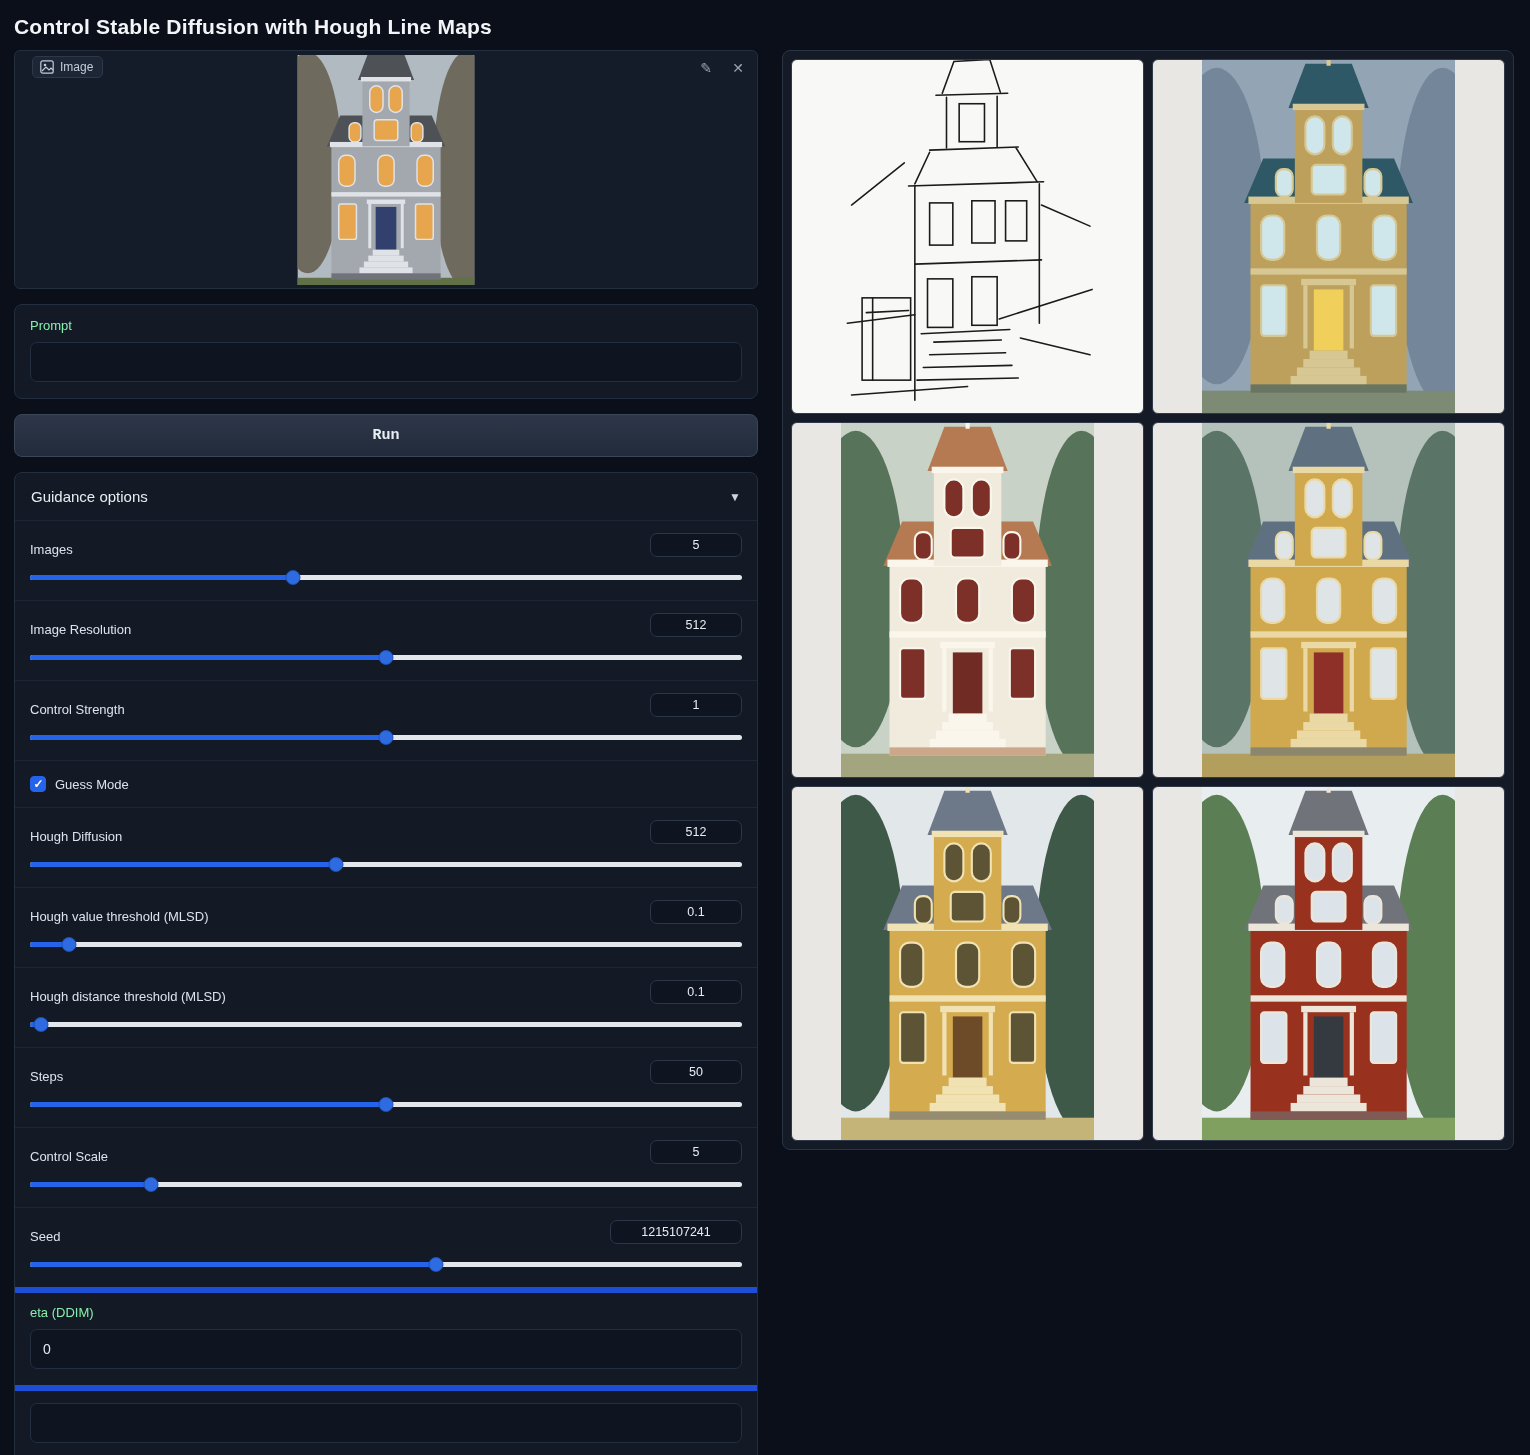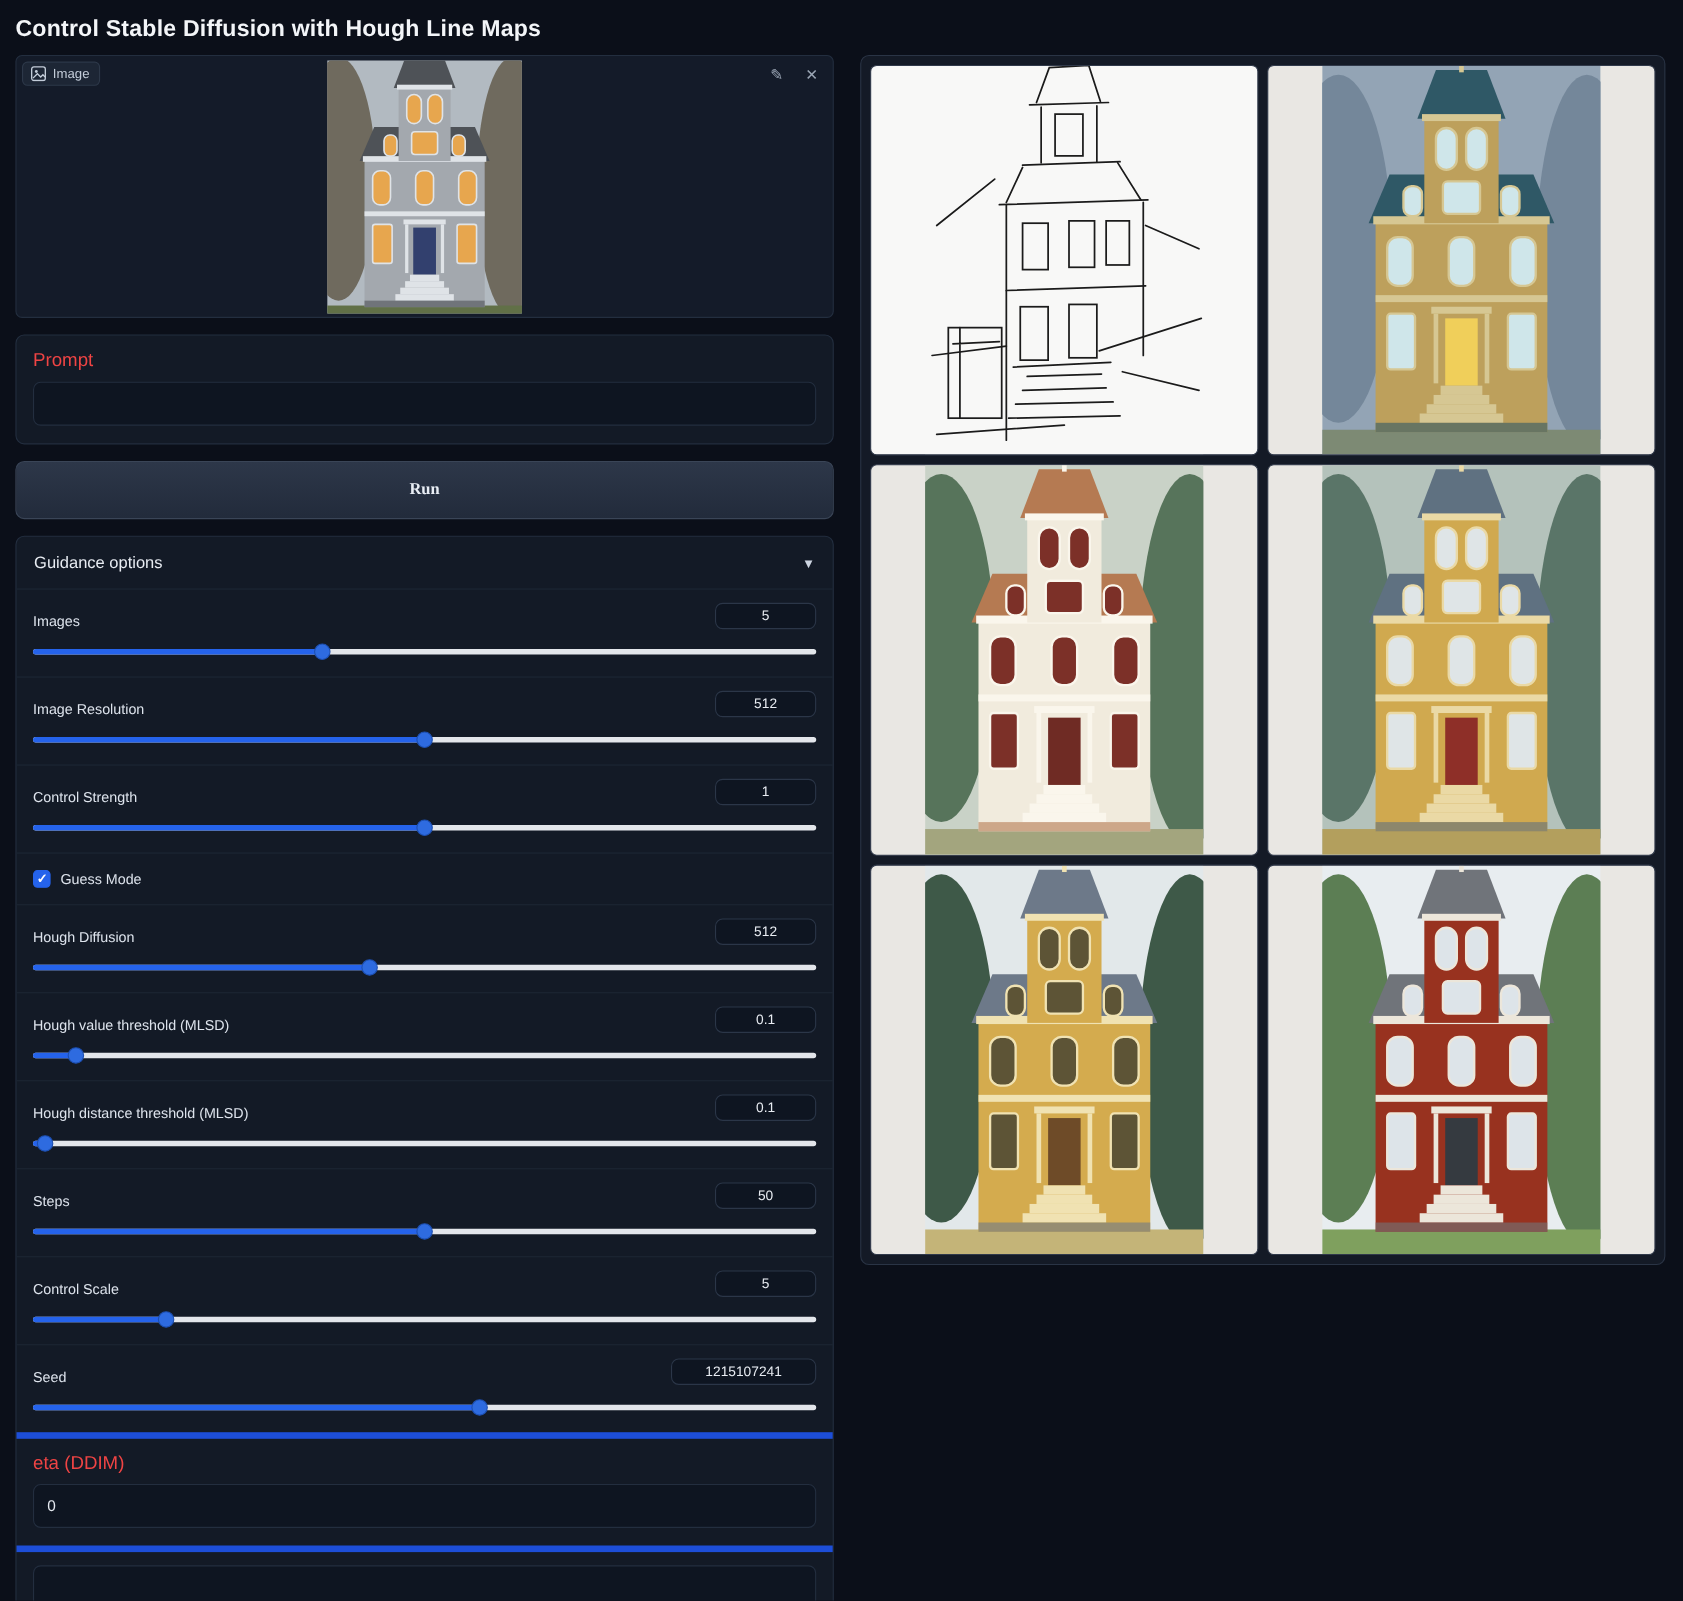--- a/index.html
+++ b/index.html
@@ -11,41 +11,41 @@
   }
   .page-title { font-size:21px; font-weight:700; color:#f3f5f8; padding:15px 14px 11px 14px; letter-spacing:.2px; }
   .layout { display:flex; gap:24px; padding:0 16px 0 14px; align-items:flex-start; }
   .left-col { width:744px; flex:none; display:flex; flex-direction:column; gap:15px; }
   .right-col { flex:1; }
 
   .panel { background:#131a26; border:1px solid #232e3f; border-radius:8px; }
 
   
   .image-panel { position:relative; height:239px; background:#141b29; border-radius:6px; overflow:hidden; }
-  .image-chip { position:absolute; top:5px; left:5px; display:flex; align-items:center; gap:6px;
+  .image-chip { position:absolute; top:5px; left:17px; display:flex; align-items:center; gap:6px;
     background:#1d2635; border:1px solid #2d3849; border-radius:5px; padding:3px 9px 3px 7px;
     font-size:12px; color:#c3ccd9; z-index:2; }
   .image-chip svg { display:block; }
   .image-actions { position:absolute; top:6px; right:8px; display:flex; gap:10px; z-index:2; }
   .icon-btn { width:22px; height:22px; display:flex; align-items:center; justify-content:center;
     color:#9aa5b4; font-size:14px; cursor:pointer; background:transparent; border:none; }
   .input-photo { position:absolute; left:50%; top:50%; transform:translate(-50%,-50%);
     height:230px; aspect-ratio: 181/235; overflow:hidden; }
   .input-photo svg, .gimg svg { width:100%; height:100%; display:block; }
 
   
   .prompt-panel { padding:13px 15px 16px 15px; }
-  .field-label { font-size:17px; color:#ef4444; margin-bottom:9px; display:block; }
+  .field-label { font-size:13px; color:#86efac; margin-bottom:9px; display:block; }
   .text-input { width:100%; height:40px; background:#0e1521; border:1px solid #232e3f; border-radius:7px;
     color:#e5e9f0; font-size:14px; padding:0 12px; font-family:"Liberation Sans", sans-serif; outline:none; }
 
   
-  .run-button { width:100%; height:53px; border-radius:8px; border:1px solid #3a4557;
+  .run-button { width:100%; height:43px; border-radius:8px; border:1px solid #3a4557;
     background:linear-gradient(#2d3749,#222b3b); color:#e9eef5; font-size:15px; font-weight:700;
-    font-family:Liberation Serif, serif; cursor:pointer; }
+    font-family:Liberation Mono, monospace; cursor:pointer; }
 
   
   .advanced { padding-bottom:4px; }
   .acc-header { display:flex; align-items:center; justify-content:space-between;
     padding:15px 16px; cursor:pointer; }
   .acc-title { font-size:15px; color:#e8ecf2; }
   .acc-caret { font-size:12px; color:#cdd5e1; }
 
   .slider-block { padding:12px 15px 15px 15px; border-top:1px solid #1d2634; }
   .slider-top { display:flex; align-items:flex-end; justify-content:space-between; margin-bottom:13px; }

